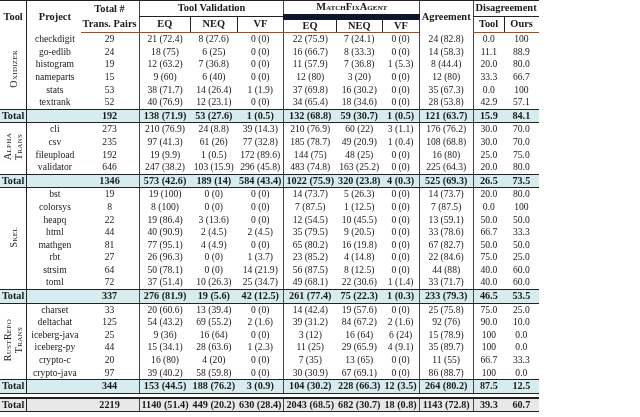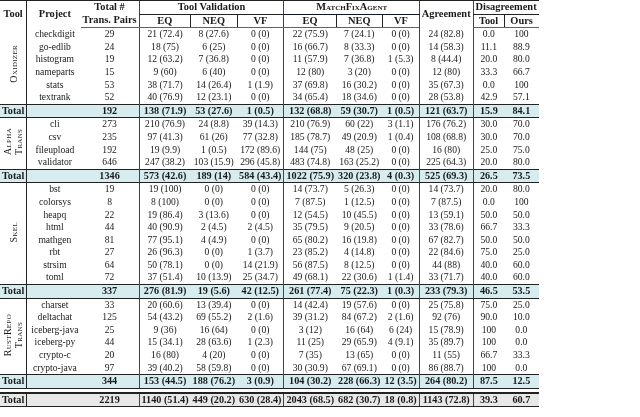--- a/index.html
+++ b/index.html
@@ -46,21 +46,21 @@
 </head>
 <body>
 
 <table class="results">
   <thead>
     <tr class="top-border">
       <th rowspan="2" style="border-right:1.4px solid #222; border-top:1.4px solid #222;">Tool</th>
       <th rowspan="2" class="proj" style="border-top:1.4px solid #222;">Project</th>
       <th style="border-top:1.4px solid #222;">Total #</th>
       <th colspan="3" class="vl2" style="border-top:1.4px solid #222; border-bottom:1px solid #222;">Tool Validation</th>
-      <th colspan="3" class="vl2 smallcaps" style="border-top:1.4px solid #222; border-bottom:1px solid #0f172a;">MatchFixAgent</th>
+      <th colspan="3" class="vl2 smallcaps" style="border-top:1.4px solid #222; border-bottom:6px solid #0f172a;">MatchFixAgent</th>
       <th rowspan="2" class="vl2" style="border-top:1.4px solid #222;">Agreement</th>
       <th colspan="2" class="vl2" style="border-top:1.4px solid #222; border-bottom:1px solid #222;">Disagreement</th>
     </tr>
     <tr class="hdr">
       <th>Trans. Pairs</th>
       <th class="vl2">EQ</th>
       <th class="vl">NEQ</th>
       <th class="vl">VF</th>
       <th class="vl2">EQ</th>
       <th class="vl">NEQ</th>
@@ -319,21 +319,21 @@
         <td>8 (12.5)</td>
         <td>0 (0)</td>
         <td class="vl2">44 (88)</td>
         <td class="vl2">40.0</td>
         <td>60.0</td>
       </tr>
       <tr>
         <td class="proj">toml</td>
         <td>72</td>
         <td class="vl2">37 (51.4)</td>
-        <td>10 (13.9)</td>
+        <td>10 (26.3)</td>
         <td>25 (34.7)</td>
         <td class="vl2">49 (68.1)</td>
         <td>22 (30.6)</td>
         <td>1 (1.4)</td>
         <td class="vl2">33 (71.7)</td>
         <td class="vl2">40.0</td>
         <td>60.0</td>
       </tr>
       <tr class="subtotal">
         <td class="tot-label" style="border-right: 1.4px solid rgb(34, 34, 34);">Total</td>

